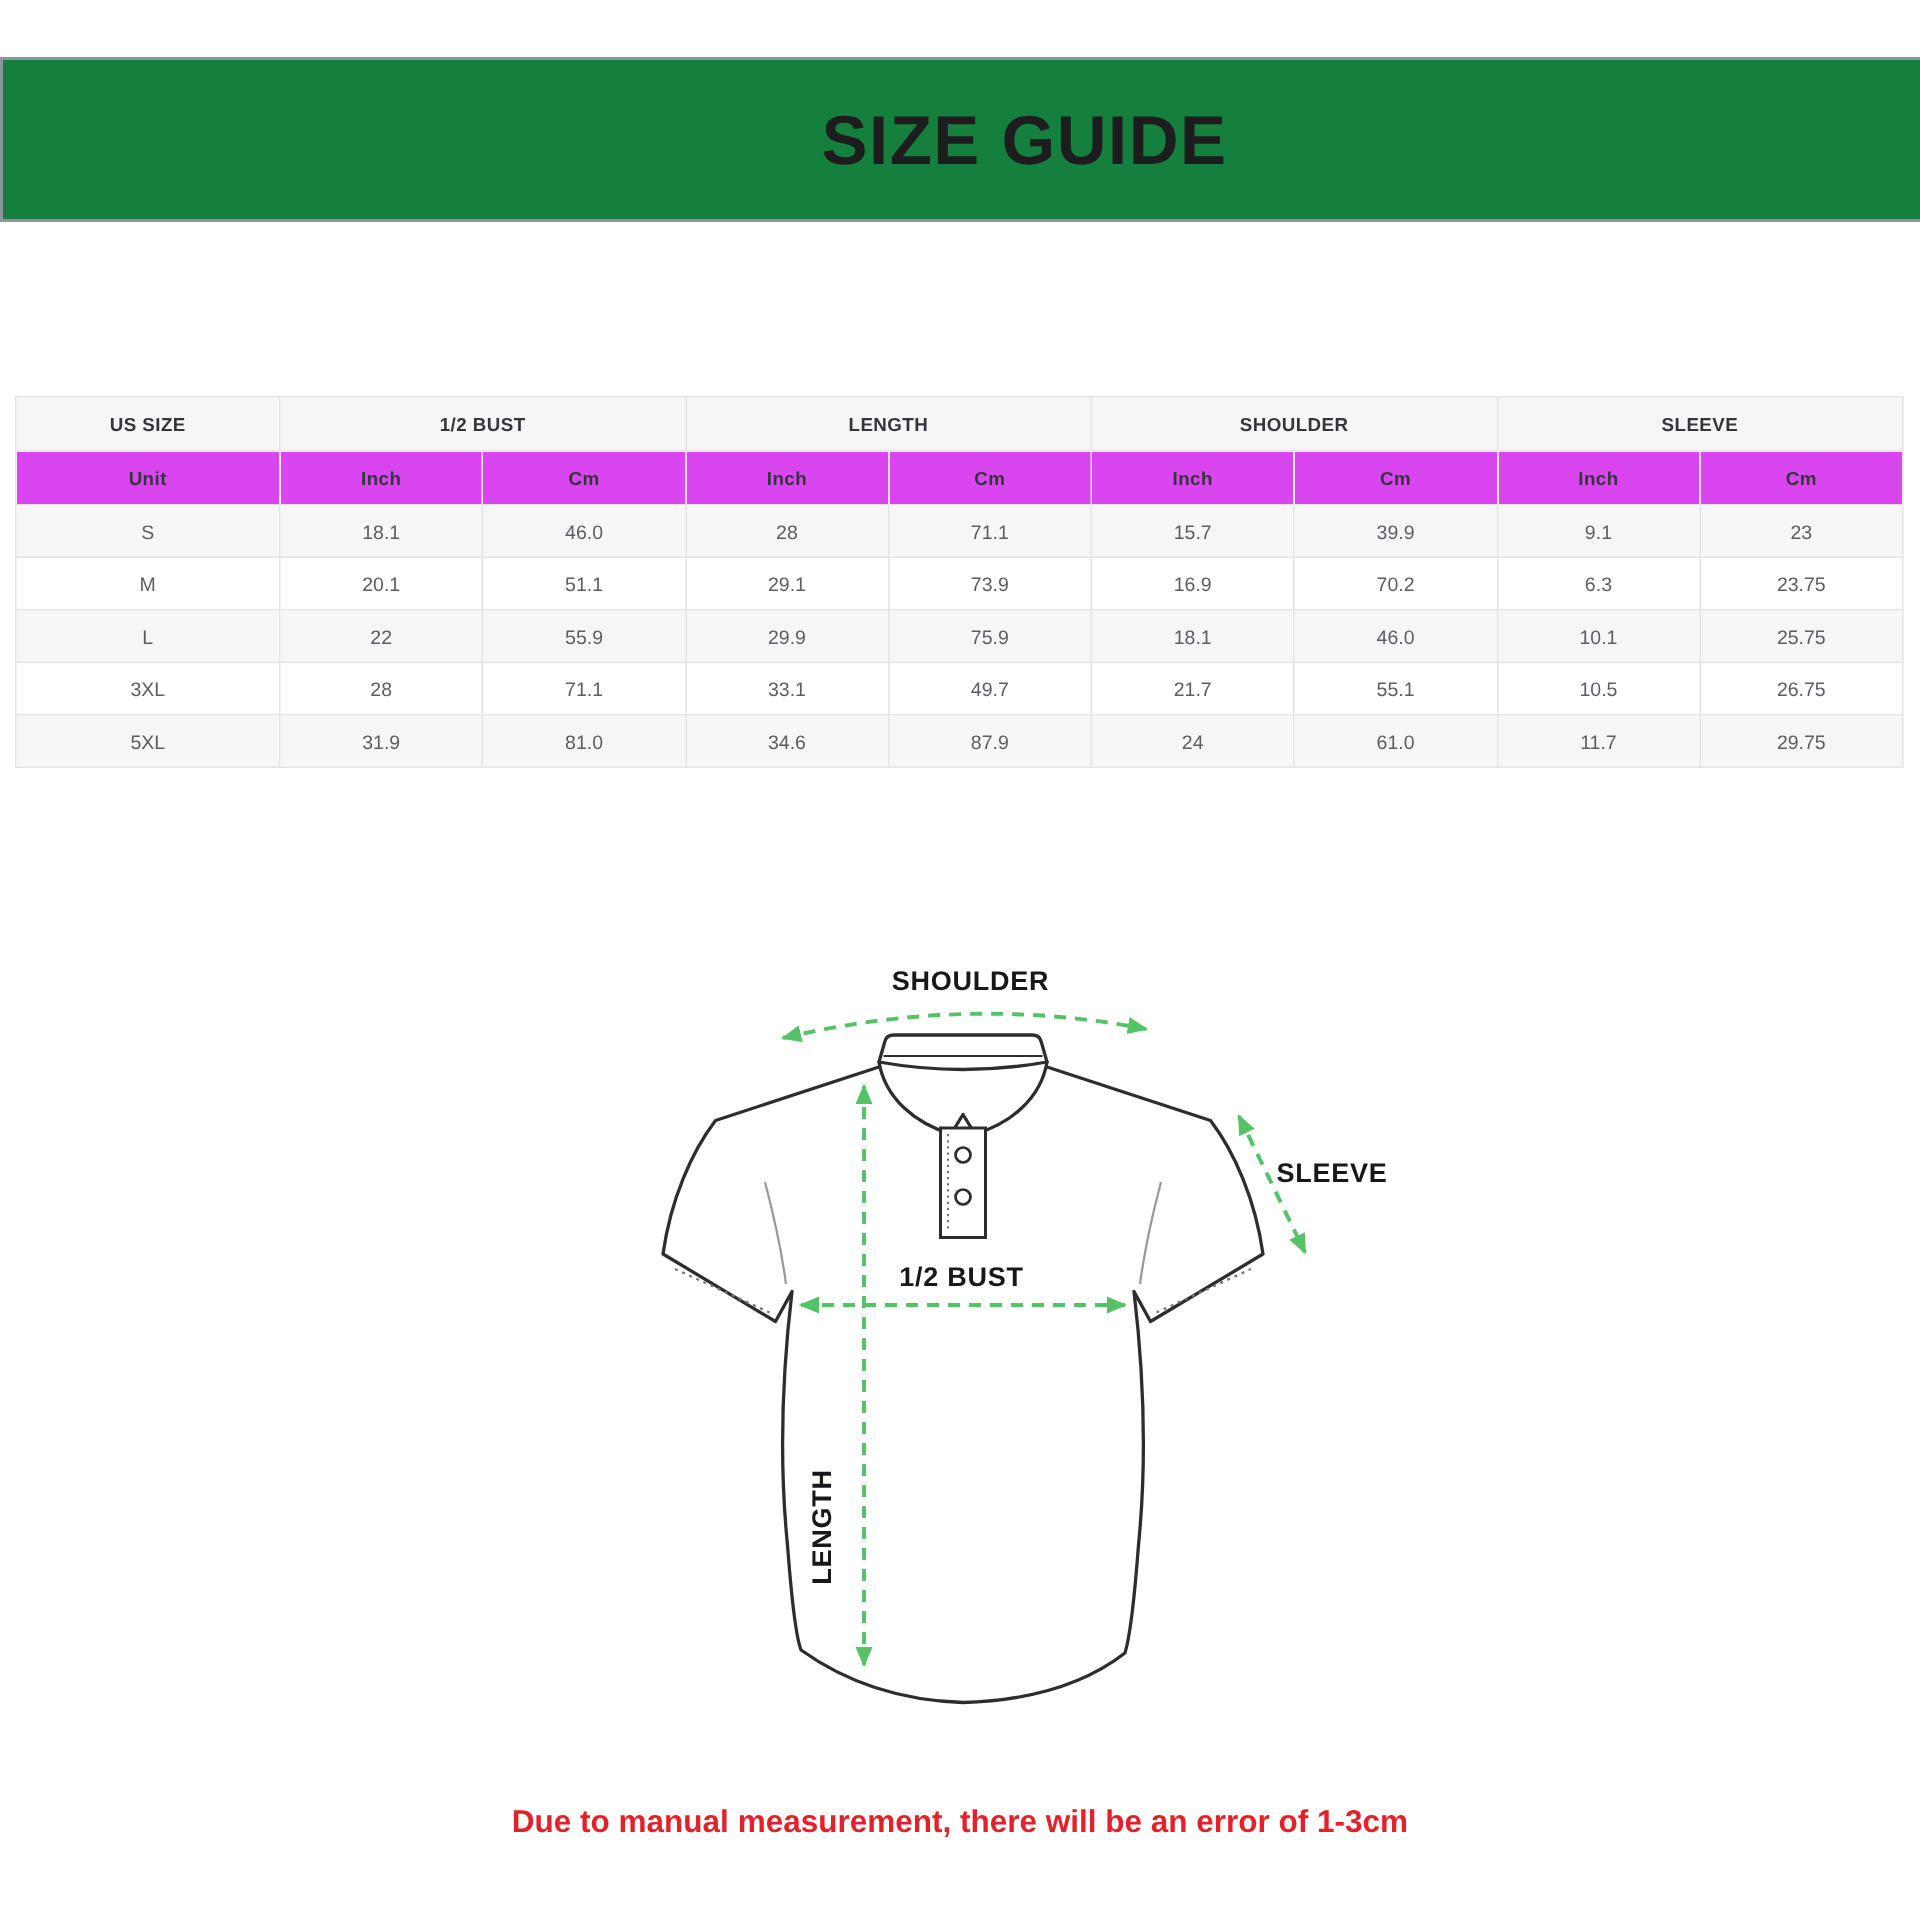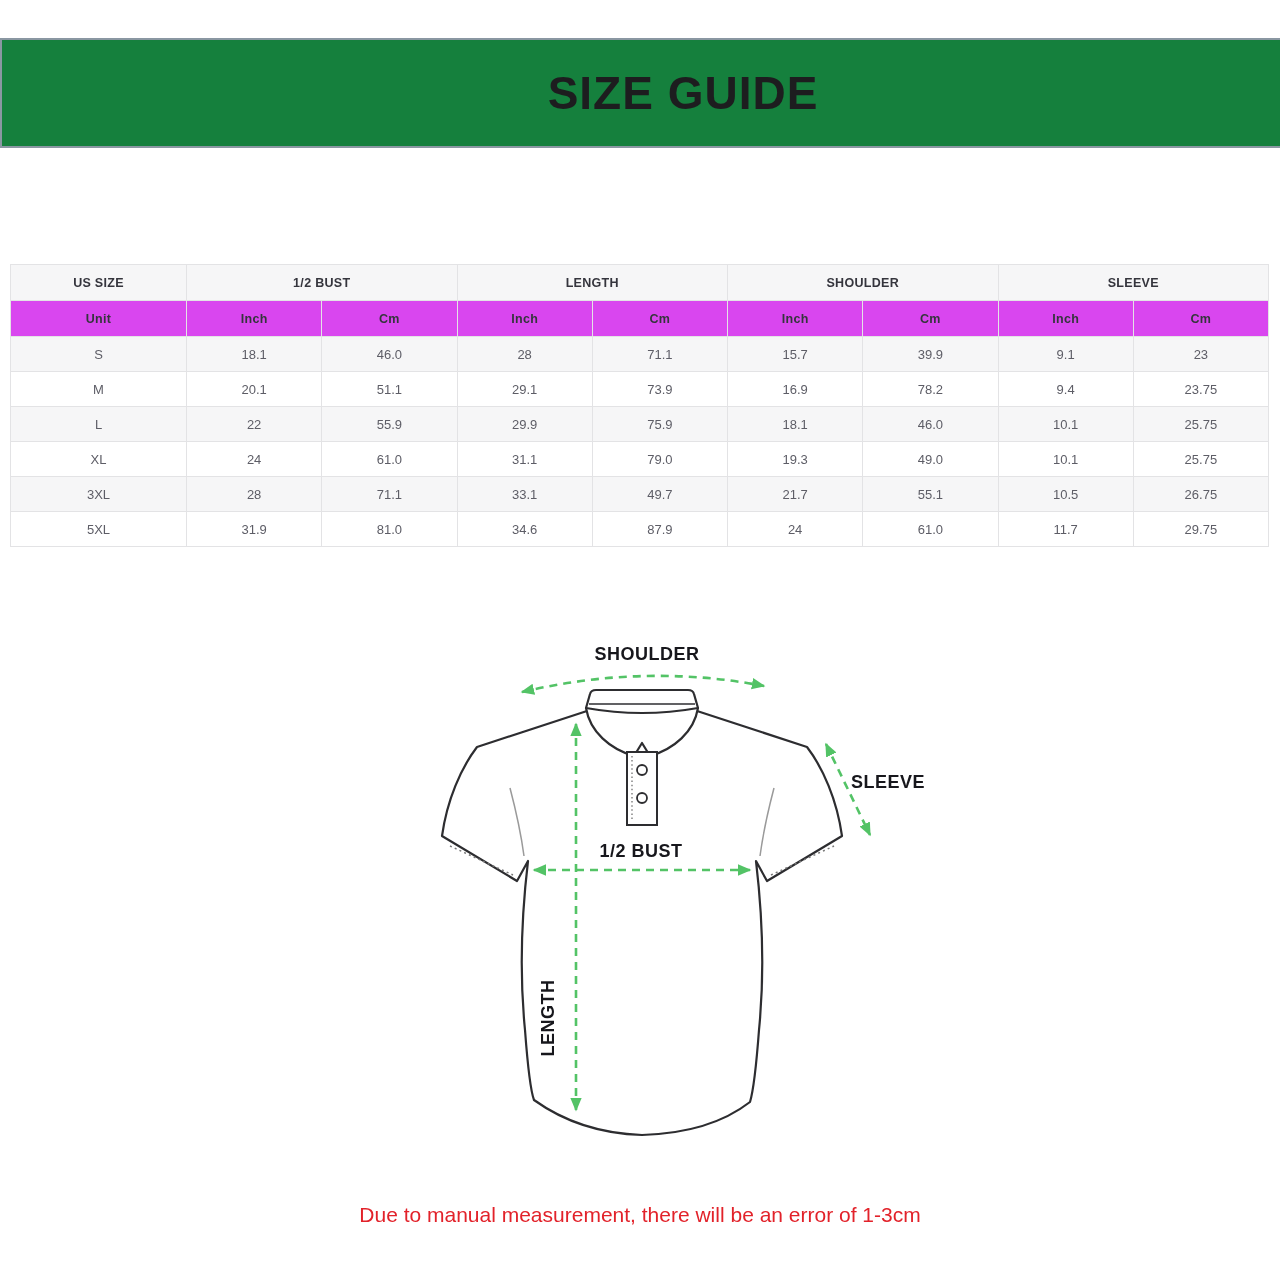--- a/index.html
+++ b/index.html
@@ -40,21 +40,21 @@
   
   .diagram{position:absolute;left:420px;top:630px;width:520px;height:570px;}
   .diagram svg{display:block;}
   .diagram text{
     font-family:"Liberation Sans","DejaVu Sans",sans-serif;
     font-weight:700;fill:#17171c;font-size:18px;letter-spacing:.5px;
   }
   
   .note{
     position:absolute;left:0;top:1203px;width:1280px;text-align:center;
-    font-size:21px;font-weight:400;color:#e2222a;
+    font-size:21px;font-weight:700;color:#e2222a;
   }
 </style>
 </head>
 <body>
 
 <div class="banner">
   <h1>SIZE GUIDE</h1>
 </div>
 
 <table class="size-chart">
@@ -90,43 +90,32 @@
         <td>9.1</td>
         <td>23</td>
       </tr>
       <tr>
         <th>M</th>
         <td>20.1</td>
         <td>51.1</td>
         <td>29.1</td>
         <td>73.9</td>
         <td>16.9</td>
-        <td>78.2</td>
-        <td>9.4</td>
+        <td>70.2</td>
+        <td>6.3</td>
         <td>23.75</td>
       </tr>
       <tr>
         <th>L</th>
         <td>22</td>
         <td>55.9</td>
         <td>29.9</td>
         <td>75.9</td>
         <td>18.1</td>
         <td>46.0</td>
-        <td>10.1</td>
-        <td>25.75</td>
-      </tr>
-      <tr>
-        <th>XL</th>
-        <td>24</td>
-        <td>61.0</td>
-        <td>31.1</td>
-        <td>79.0</td>
-        <td>19.3</td>
-        <td>49.0</td>
         <td>10.1</td>
         <td>25.75</td>
       </tr>
       <tr>
         <th>3XL</th>
         <td>28</td>
         <td>71.1</td>
         <td>33.1</td>
         <td>49.7</td>
         <td>21.7</td>

